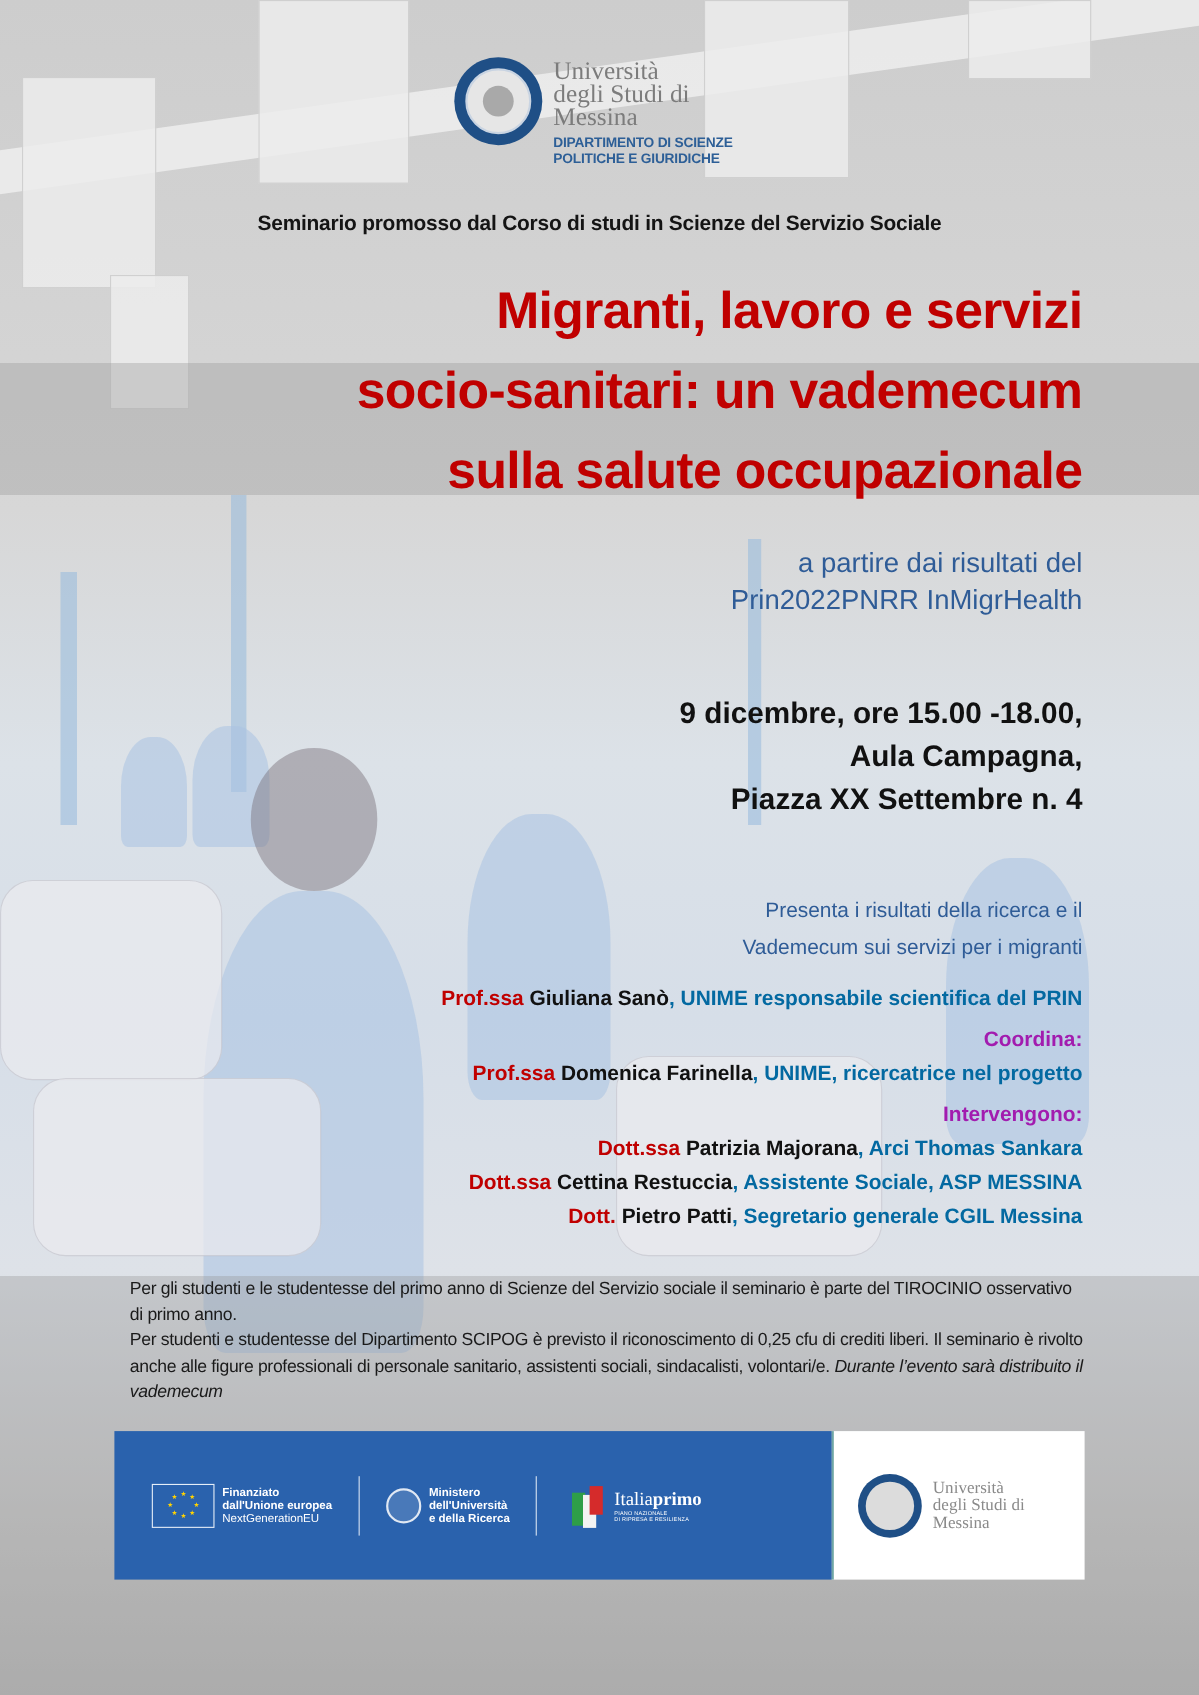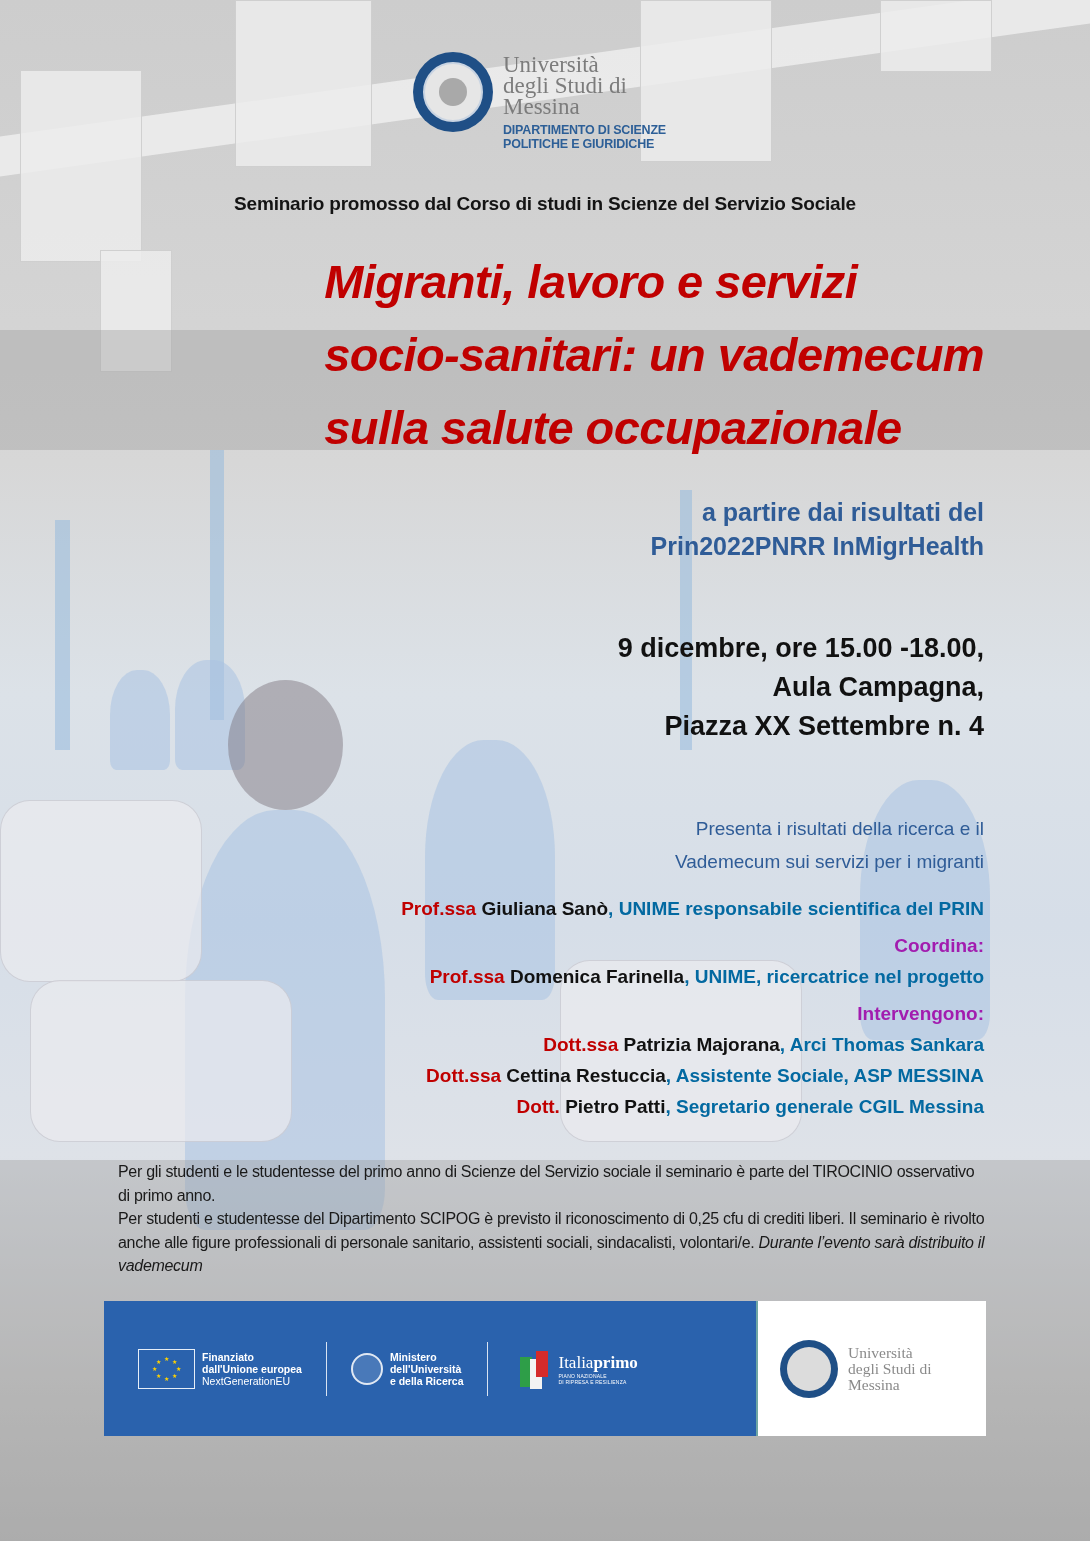--- a/index.html
+++ b/index.html
@@ -27,23 +27,23 @@
   
   .logo { position:absolute; left:413px; top:52px; display:flex; align-items:flex-start; gap:10px; }
   .seal { width:80px; height:80px; border-radius:50%; background:#1f4f86; position:relative; flex:none; }
   .seal::before { content:""; position:absolute; inset:10px; border-radius:50%; background:#e6e6e6; border:2px solid #c9d4e2; }
   .seal::after { content:""; position:absolute; left:26px; top:26px; width:28px; height:28px; border-radius:50%; background:#8f8f8f; opacity:.7; }
   .uni-name { font-family:"Liberation Serif", "DejaVu Serif", serif; color:#7c7c7c; font-size:23px; line-height:21px; margin-top:2px; }
   .dept { font-family:"Liberation Sans", sans-serif; color:#2d5f97; font-size:12.5px; line-height:14px; margin-top:6px; font-weight:bold; letter-spacing:-0.2px; }
 
   .promo { position:absolute; top:193px; left:0; width:1090px; text-align:center; font-size:19px; font-weight:bold; color:#141414; letter-spacing:-0.2px; }
 
-  .title { position:absolute; right:106px; top:246px; text-align:left; color:#c00000; font-weight:bold; font-size:47px; line-height:1.55; letter-spacing:-0.6px;font-style:italic; }
-
-  .subtitle { position:absolute; right:106px; top:495px; text-align:right; color:#2f5c97; font-weight:bold; font-size:25px; line-height:34px; }
+  .title { position:absolute; right:106px; top:246px; text-align:right; color:#c00000; font-weight:bold; font-size:47px; line-height:1.55; letter-spacing:-0.6px; }
+
+  .subtitle { position:absolute; right:106px; top:495px; text-align:right; color:#2f5c97; font-weight:normal; font-size:25px; line-height:34px; }
 
   .when { position:absolute; right:106px; top:629px; text-align:right; color:#111; font-weight:bold; font-size:27px; line-height:39px; }
 
   .presents { position:absolute; right:106px; top:812px; text-align:right; color:#2f5c97; font-weight:normal; font-size:19px; line-height:33px; }
 
   .people { position:absolute; right:106px; top:893px; text-align:right; font-size:19px; font-weight:bold; line-height:31px; }
   .people .role { color:#c00000; }
   .people .name { color:#111; }
   .people .aff { color:#0369a1;text-align:center; }
   .people .label { color:#a21caf; }

